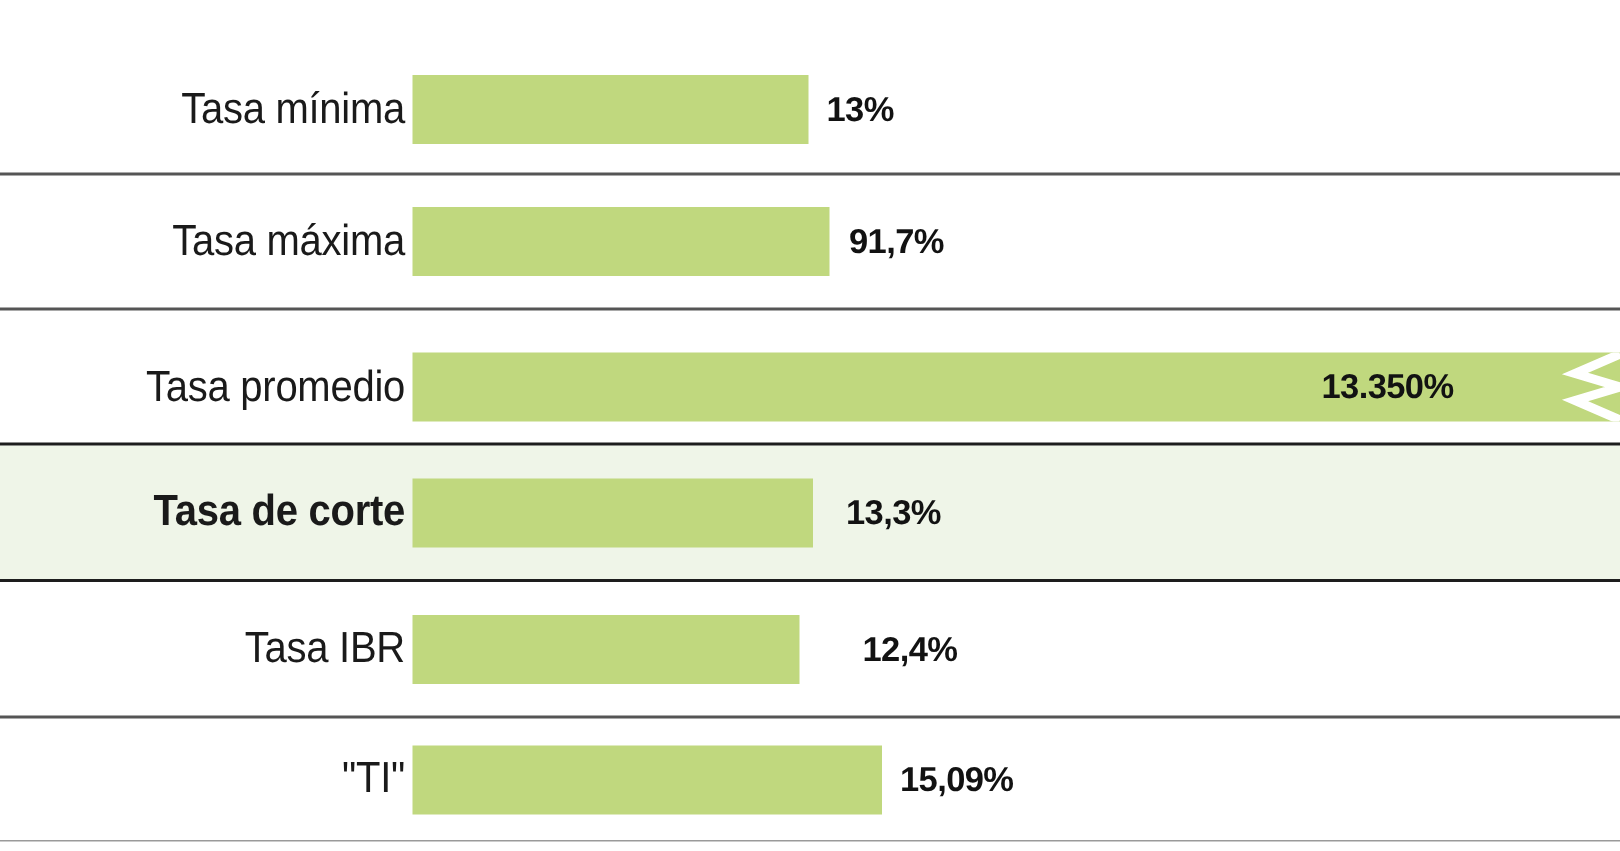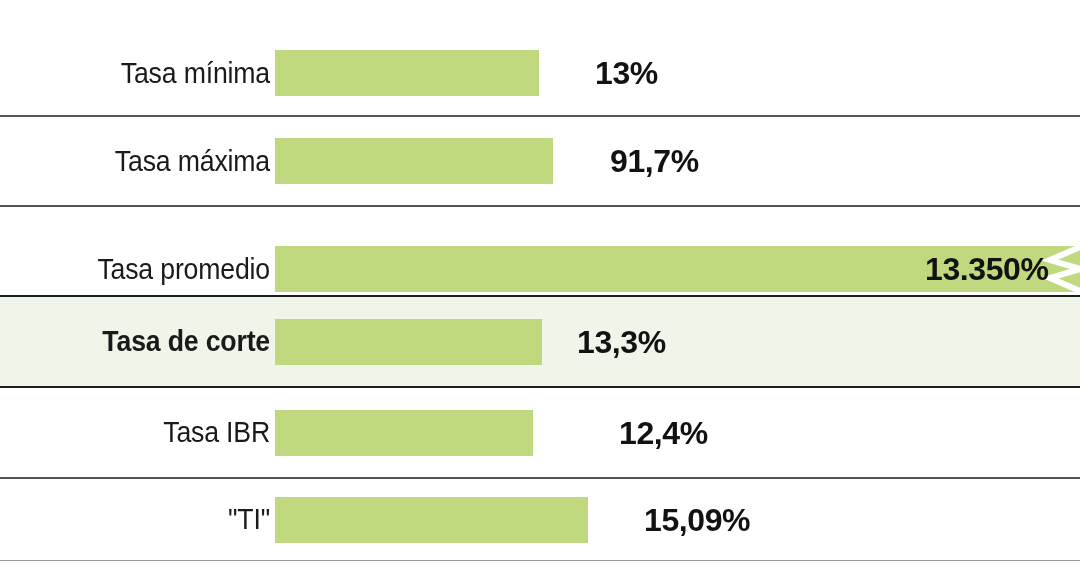--- a/index.html
+++ b/index.html
@@ -66,28 +66,27 @@
     top: 0;
     right: 0;
     width: 44px;
     height: 100%;
     pointer-events: none;
   }
   .bar-break svg { display: block; width: 100%; height: 100%; }
 
   .bar-value {
     position: absolute;
-    font-size: 32px;
+    font-size: 23px;
     font-weight: 700;
     color: #121212;
     letter-spacing: -0.4px;
     white-space: nowrap;
     top: 50%;
     transform: translateY(-50%);
-    margin-left: 44px;
   }
   .bar-value.inside {
     color: #121212;
   }
 
   .row-divider {
     position: absolute;
     left: 0;
     width: 1080px;
     height: 2px;
@@ -127,41 +126,41 @@
 
   <div class="bar-row" style="top:117px;height:88px;">
     <div class="row-label">Tasa máxima</div>
     <div class="bar-track" style="width:278px;">
       <div class="bar-fill"></div>
     </div>
     <div class="bar-value" style="left:566px;">91,7%</div>
   </div>
   <div class="row-divider" style="top:205px;"></div>
 
-  <div class="bar-row" style="top:225px;height:88px;">
+  <div class="bar-row" style="top:214px;height:88px;">
     <div class="row-label">Tasa promedio</div>
     <div class="bar-track" style="width:805px;">
       <div class="bar-fill">
         <div class="bar-break">
           <svg viewBox="0 0 44 46" preserveAspectRatio="none" aria-hidden="true">
             <polyline points="44,1 14,14 44,23 14,32 44,45" fill="none" stroke="#ffffff" stroke-width="6" stroke-linejoin="miter" stroke-linecap="butt"></polyline>
           </svg>
         </div>
       </div>
     </div>
     <div class="bar-value inside" style="left:881px;">13.350%</div>
   </div>
   <div class="row-divider dark" style="top:295px;"></div>
 
   <div class="bar-row" style="top:297px;height:89px;">
     <div class="row-label is-bold">Tasa de corte</div>
     <div class="bar-track" style="width:267px;">
       <div class="bar-fill"></div>
     </div>
-    <div class="bar-value" style="left:533px;text-align:center;">13,3%</div>
+    <div class="bar-value" style="left:564px;text-align:center;">13,3%</div>
   </div>
   <div class="row-divider dark" style="top:386px;"></div>
 
   <div class="bar-row" style="top:388px;height:89px;border-radius:10px;">
     <div class="row-label">Tasa IBR</div>
     <div class="bar-track" style="width:258px;">
       <div class="bar-fill"></div>
     </div>
     <div class="bar-value" style="left:575px;">12,4%</div>
   </div>

